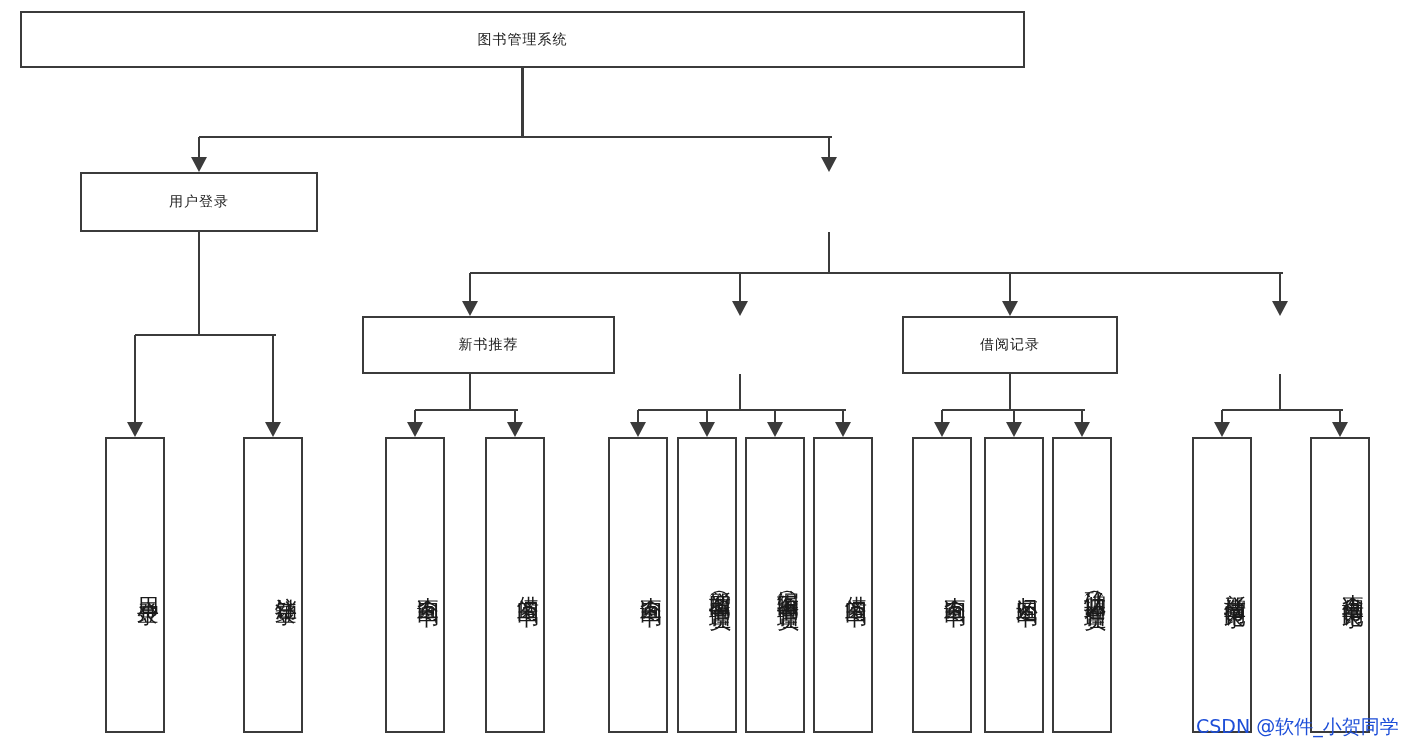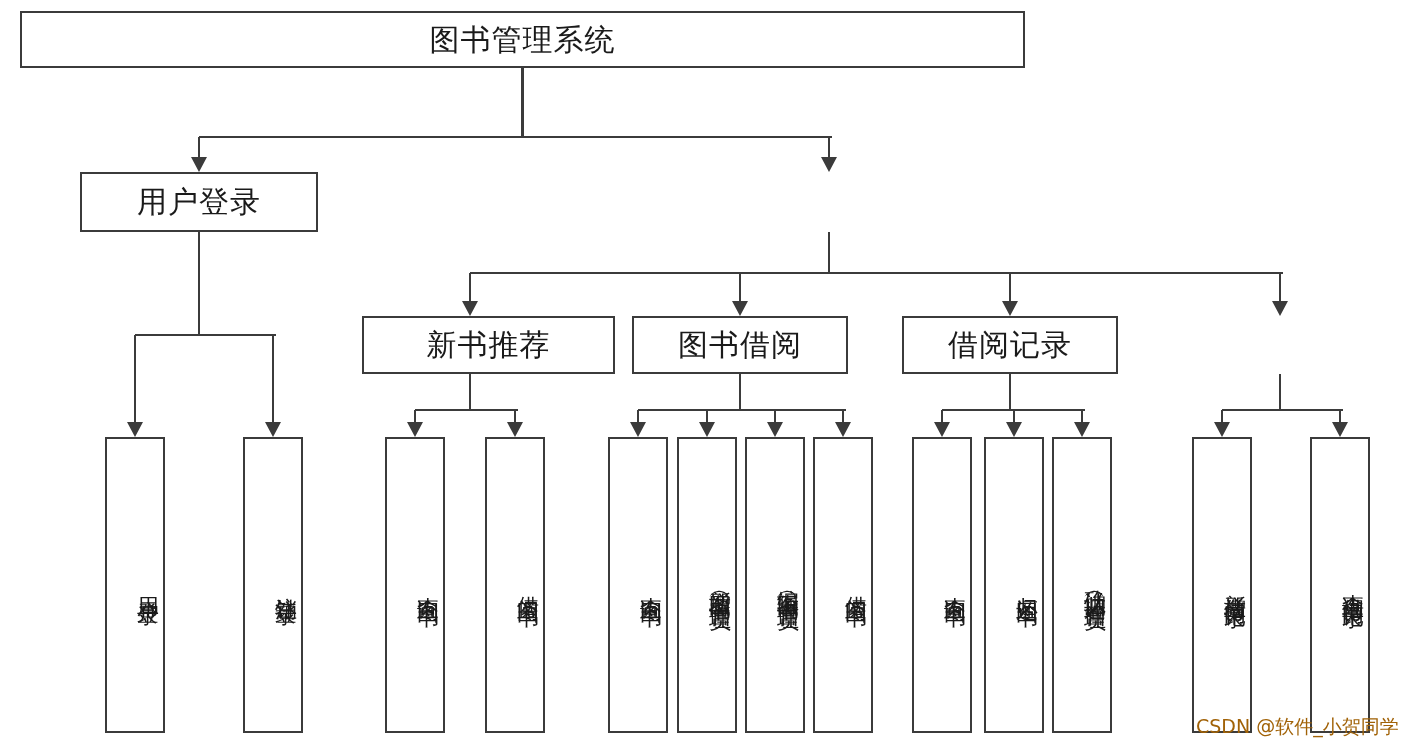--- a/index.html
+++ b/index.html
@@ -26,21 +26,21 @@
     border: 2.5px solid #3b3b3b;
     background: #ffffff;
     display: flex;
     align-items: center;
     justify-content: center;
     text-align: center;
     color: #1a1a1a;
     letter-spacing: 1px;
   }
   .node.horiz {
-    font-size: 30px;
+    font-size: 14px;
     line-height: 1.25;
     padding: 2px 0;
   }
   .node.vert {
     writing-mode: vertical-rl;
     text-orientation: upright;
     font-size: 22px;
     line-height: 1.15;
     letter-spacing: 3px;
     padding: 10px 2px;
@@ -63,21 +63,21 @@
     width: 0;
     height: 0;
     border-left: 8px solid transparent;
     border-right: 8px solid transparent;
     border-top: 15px solid #3b3b3b;
   }
   
   #watermark {
     position: absolute;
     font-size: 19px;
-    color: #a16207;
+    color: #1d4ed8;
     white-space: nowrap;
     font-family: "DejaVu Sans", "Liberation Sans", sans-serif;
     pointer-events: none;
   }
 </style>
 </head>
 <body>
 
 <div id="canvas">
 
@@ -140,23 +140,20 @@
     <span>图书管理系统</span>
   </div>
 
   <div class="node horiz" id="l2-0" style="left: 80px; top: 172px; width: 238px; height: 60px;">
     <span>用户登录</span>
   </div>
 
   <div class="node horiz" id="l3-0" style="left: 362px; top: 316px; width: 253px; height: 58px;">
     <span>新书推荐</span>
   </div>
-  <div class="node horiz" id="l3-1" style="left: 632px; top: 316px; width: 216px; height: 58px;">
-    <span>图书借阅</span>
-  </div>
   <div class="node horiz" id="l3-2" style="left: 902px; top: 316px; width: 216px; height: 58px;">
     <span>借阅记录</span>
   </div>
 
   <div class="node vert" id="leaf-0" style="left: 105px; top: 437px; width: 60px; height: 296px;">
     <span class="vtext">用户登录</span>
   </div>
   <div class="node vert" id="leaf-1" style="left: 243px; top: 437px; width: 60px; height: 296px;">
     <span class="vtext">注销登录</span>
   </div>

